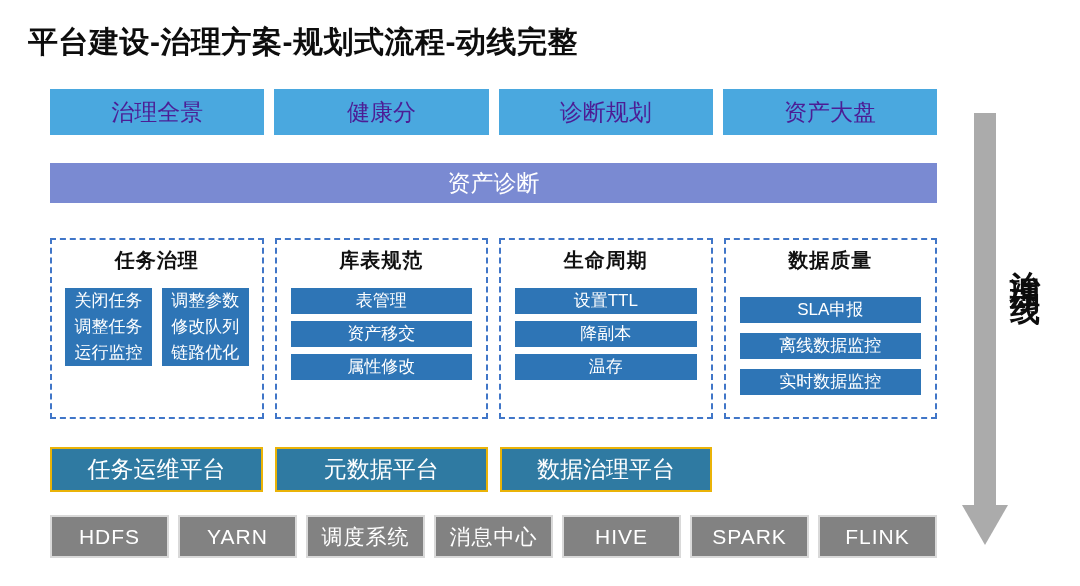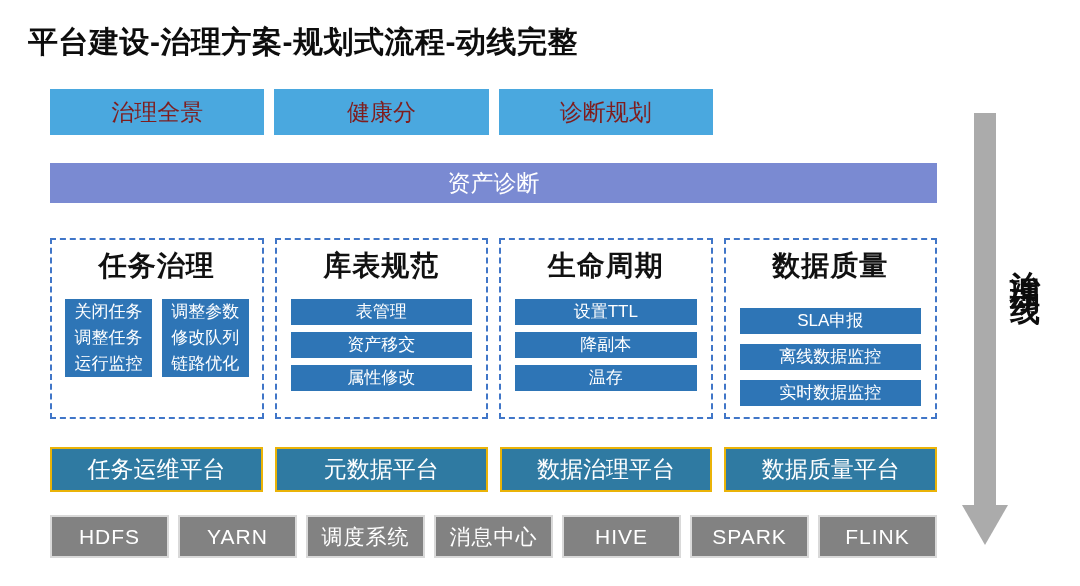--- a/index.html
+++ b/index.html
@@ -7,32 +7,32 @@
     position:relative;width:1080px;height:586px;background:#ffffff;
     font-family:"Liberation Sans","DejaVu Sans",sans-serif;overflow:hidden;
   }
   .title{
     position:absolute;left:28px;top:22px;font-size:30px;font-weight:bold;color:#0d0d0d;
     letter-spacing:0.5px;white-space:nowrap;
   }
   .band{position:absolute;left:50px;width:887px;display:grid;}
   .top-row{top:89px;height:46px;grid-template-columns:repeat(4,1fr);gap:10px;}
   .top-box{
-    background:#4AA8DF;color:#7f1d1d;display:flex;align-items:center;justify-content:center;
+    background:#4AA8DF;color:#4c1d95;display:flex;align-items:center;justify-content:center;
     font-size:23px;font-weight:500;
   }
   .purple-bar{
     position:absolute;left:50px;top:163px;width:887px;height:40px;background:#7A8AD2;
     color:#ffffff;display:flex;align-items:center;justify-content:center;
     font-size:23px;font-weight:500;
   }
   .modules{top:238px;height:181px;grid-template-columns:repeat(4,1fr);gap:11px;}
   .module{border:2px dashed #4076C8;background:#ffffff;box-sizing:border-box;}
   .module-title{
-    text-align:center;font-size:28px;font-weight:bold;color:#111111;margin-top:7px;
+    text-align:center;font-size:20px;font-weight:bold;color:#111111;margin-top:7px;
     letter-spacing:1px;
   }
   .items{display:flex;flex-direction:column;gap:7px;padding:0 14px;margin-top:14px;}
   .module.grid2 .items{display:grid;grid-template-columns:1fr 1fr;gap:0 10px;padding:0 13px;}
   .module.late .items{margin-top:23px;gap:10px;}
   .item{
     background:#2E75B6;color:#ffffff;font-size:17px;text-align:center;
     padding:3px 2px;line-height:20px;white-space:nowrap;overflow:hidden;
   }
   .platform-row{top:447px;height:45px;grid-template-columns:repeat(4,1fr);gap:12px;}
@@ -61,20 +61,21 @@
 <body>
 
 <div class="canvas">
 
   <div class="title">平台建设-治理方案-规划式流程-动线完整</div>
 
   <div class="band top-row">
     <div class="top-box">治理全景</div>
     <div class="top-box">健康分</div>
     <div class="top-box">诊断规划</div>
+    <div class="top-box">资产大盘</div>
   </div>
 
   <div class="purple-bar">资产诊断</div>
 
   <div class="band modules">
 
     <div class="module grid2">
       <div class="module-title">任务治理</div>
       <div class="items">
         <div class="item">关闭任务</div>
@@ -112,21 +113,20 @@
         <div class="item">实时数据监控</div>
       </div>
     </div>
 
   </div>
 
   <div class="band platform-row">
     <div class="platform-box">任务运维平台</div>
     <div class="platform-box">元数据平台</div>
     <div class="platform-box">数据治理平台</div>
-    <div class="platform-box">数据质量平台</div>
   </div>
 
   <div class="band infra-row">
     <div class="infra-box">HDFS</div>
     <div class="infra-box">YARN</div>
     <div class="infra-box">调度系统</div>
     <div class="infra-box">消息中心</div>
     <div class="infra-box">HIVE</div>
     <div class="infra-box">SPARK</div>
     <div class="infra-box">FLINK</div>

